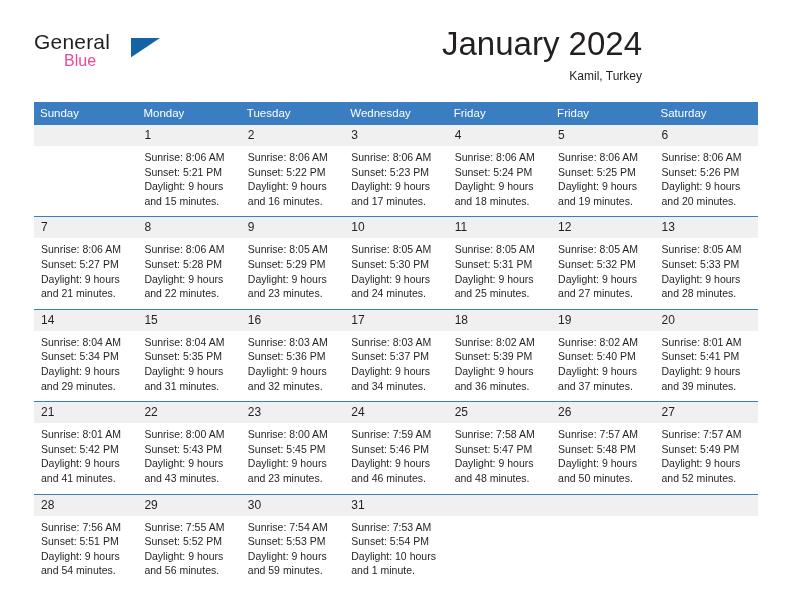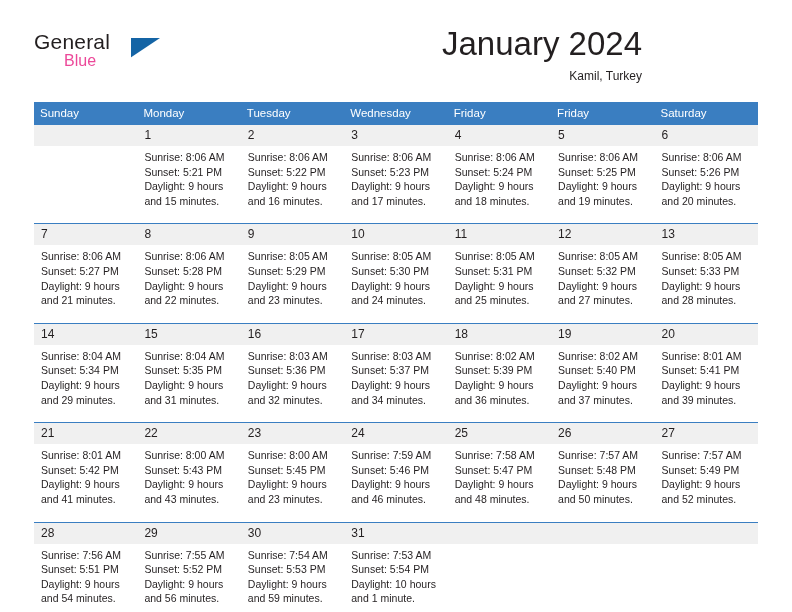--- a/index.html
+++ b/index.html
@@ -121,21 +121,21 @@
     line-height: 13px;
   }
   .daynum.empty {
     background: #f0f0f0;
     color: transparent;
   }
   .cell-blank .daynum {
     background: #f0f0f0;
   }
   .details {
-    padding: 4px 5px 15px 7px;
+    padding: 4px 5px 8px 7px;
     font-size: 10.5px;
     line-height: 14.6px;
     color: #231f20;
   }
   .details div {
     white-space: nowrap;
   }
 </style>
 </head>
 <body>

